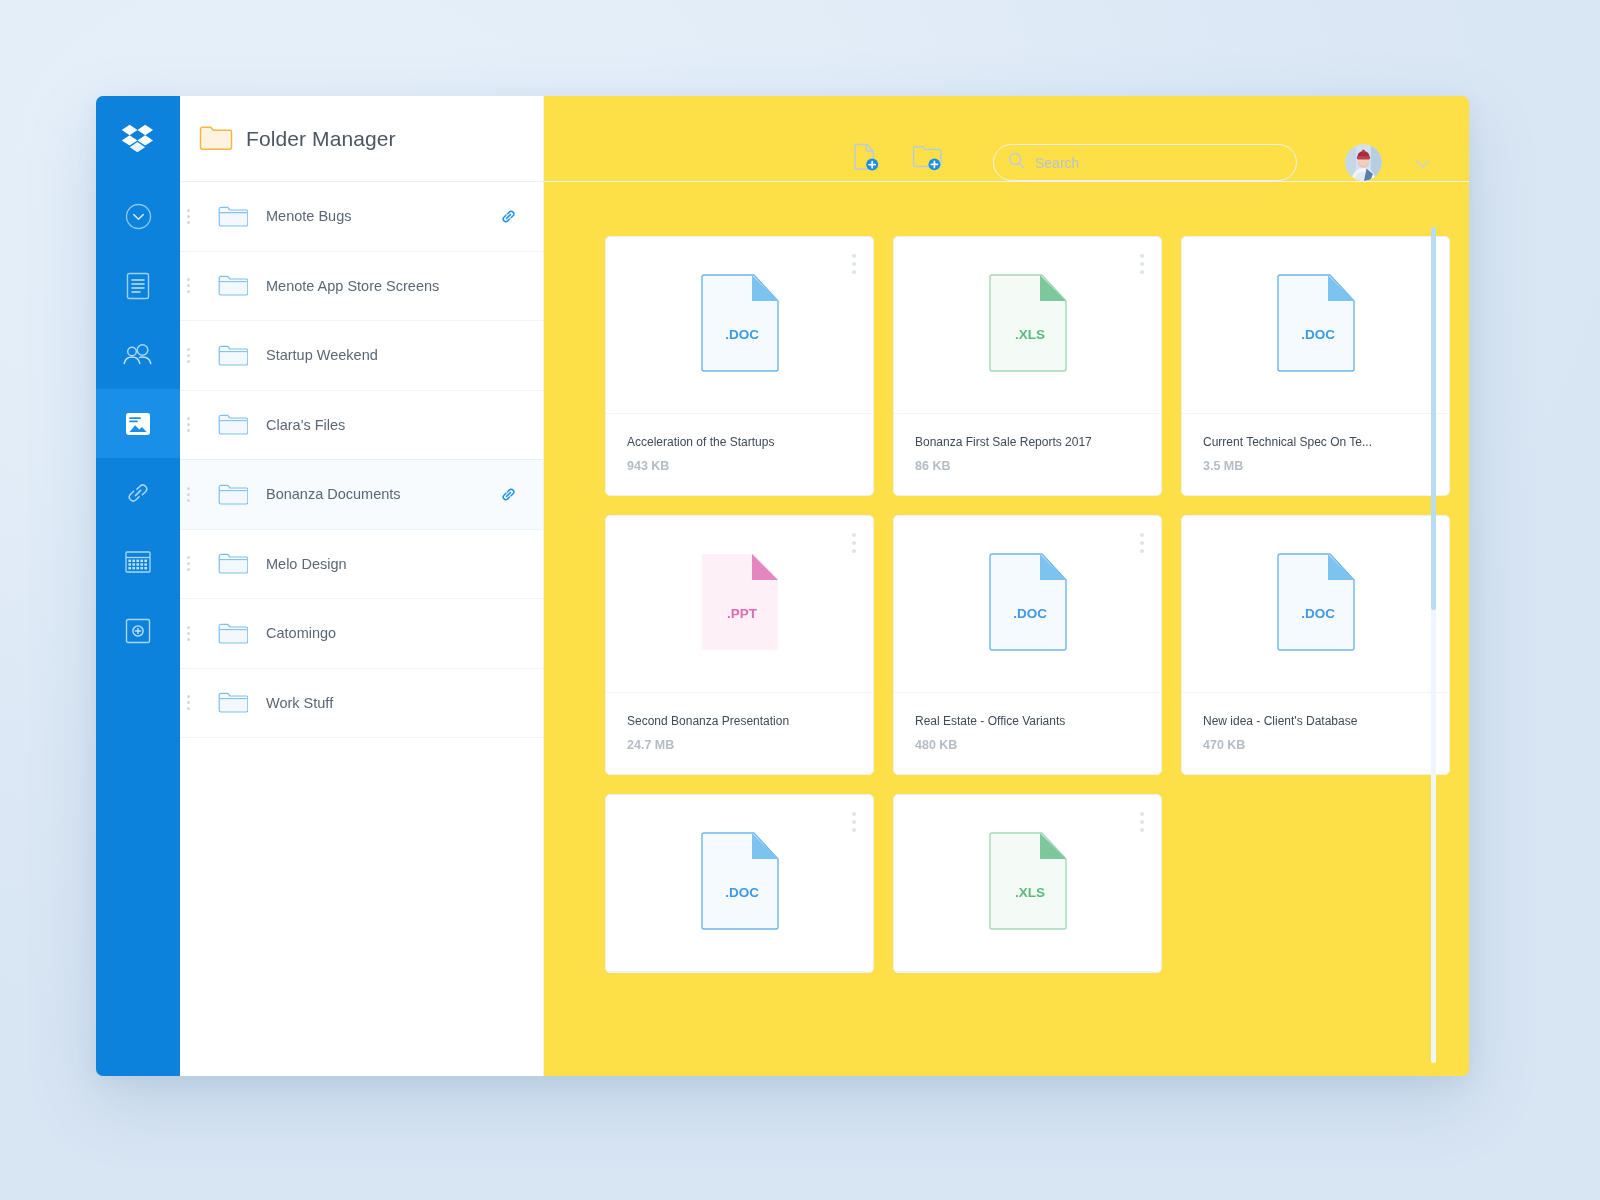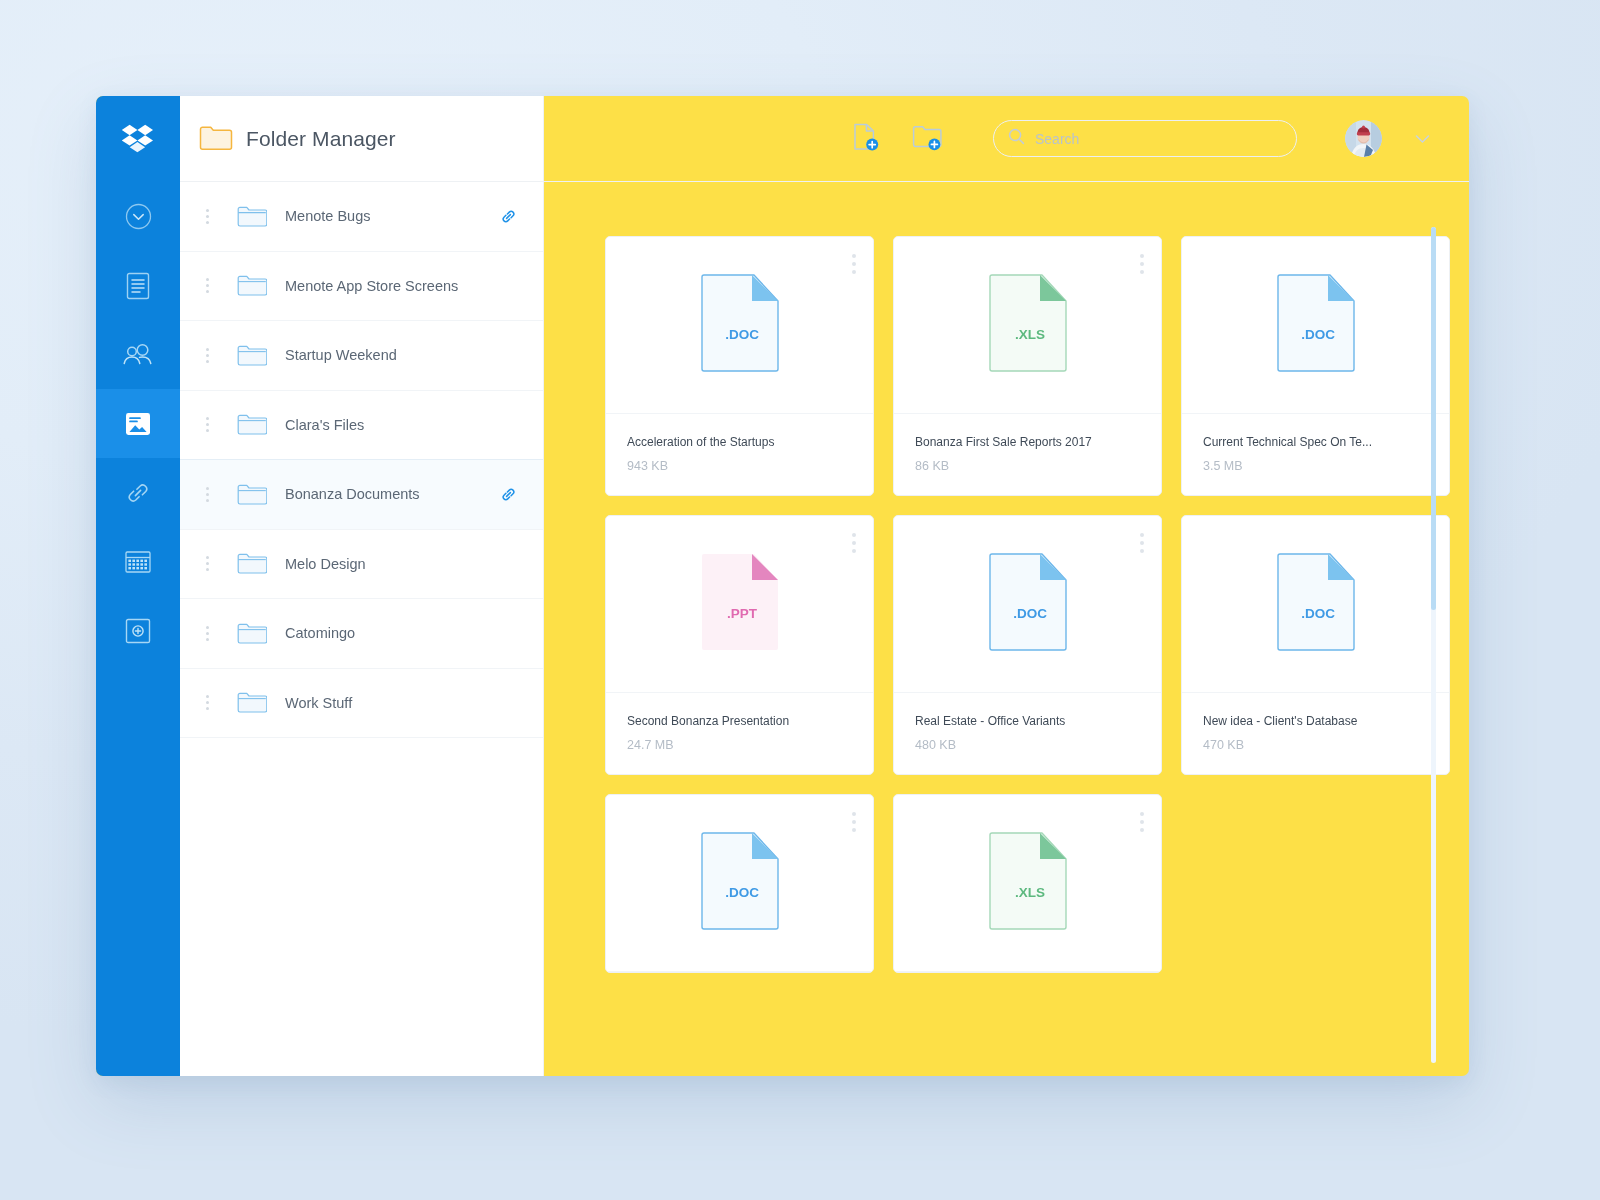--- a/index.html
+++ b/index.html
@@ -78,21 +78,20 @@
     font-size: 21px;
     color: #4b5663;
     letter-spacing: 0.1px;
   }
   .folder-list { flex: 1 1 auto; }
   .folder-row {
     height: 69.5px;
     display: flex;
     align-items: center;
     border-bottom: 1px solid #f1f4f7;
-    padding-left: 19px;
     padding-right: 26px;
     cursor: pointer;
     position: relative;
   }
   .folder-row.selected { background: #f7fbfe; }
   .folder-row.selected::after {
     content: "";
     position: absolute;
     left: 0; right: 0; top: -1px;
     height: 1px;
@@ -129,21 +128,21 @@
     display: flex;
     flex-direction: column;
     min-width: 0;
   }
 
   .topbar {
     height: 86px;
     flex: 0 0 86px;
     border-bottom: 1px solid #eef1f4;
     display: flex;
-    align-items: center;
+    align-items: flex-end;
     justify-content: flex-end;
     padding-right: 30px;
     gap: 17px;
   }
   .top-icon-btn {
     width: 44px; height: 44px;
     display: flex;
     align-items: center;
     justify-content: center;
     cursor: pointer;
@@ -236,20 +235,21 @@
     font-size: 12px;
     color: #3f4a57;
     white-space: nowrap;
     overflow: hidden;
     text-overflow: ellipsis;
   }
   .card-size {
     font-size: 12.5px;
     color: #b4bcc6;
     margin-top: 10px;
+    font-weight: bold;
   }
 
   
   .scroll-track {
     position: absolute;
     right: 33px;
     top: 45px;
     bottom: 13px;
     width: 5px;
     background: #eef5fc;

